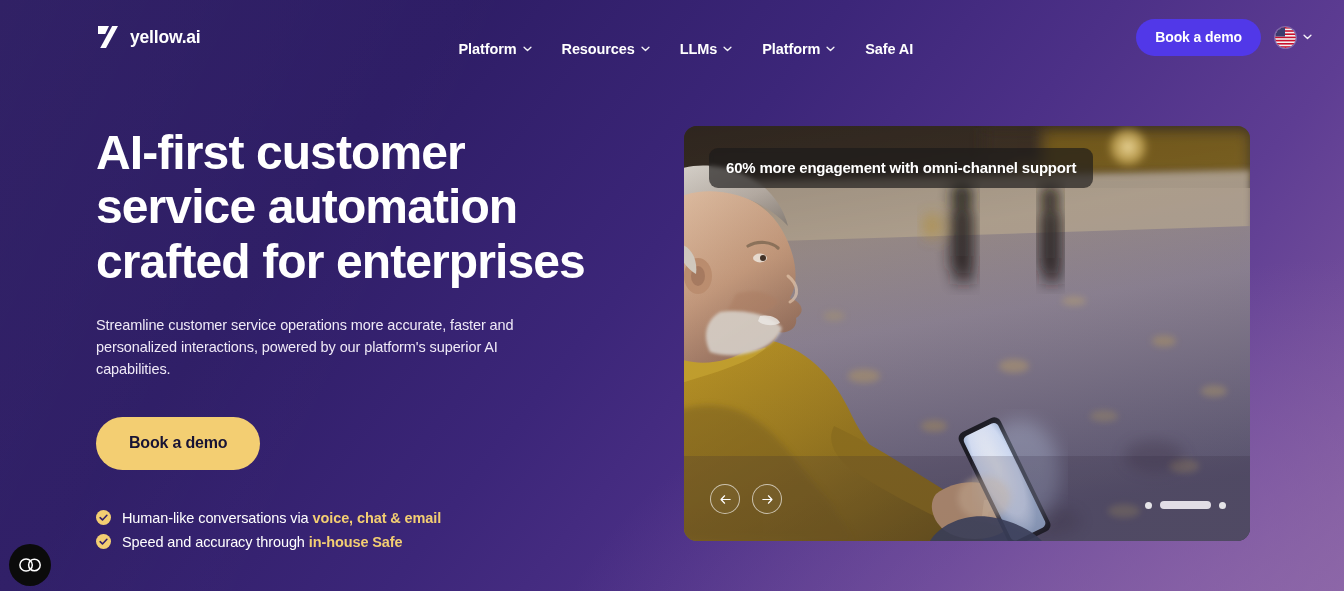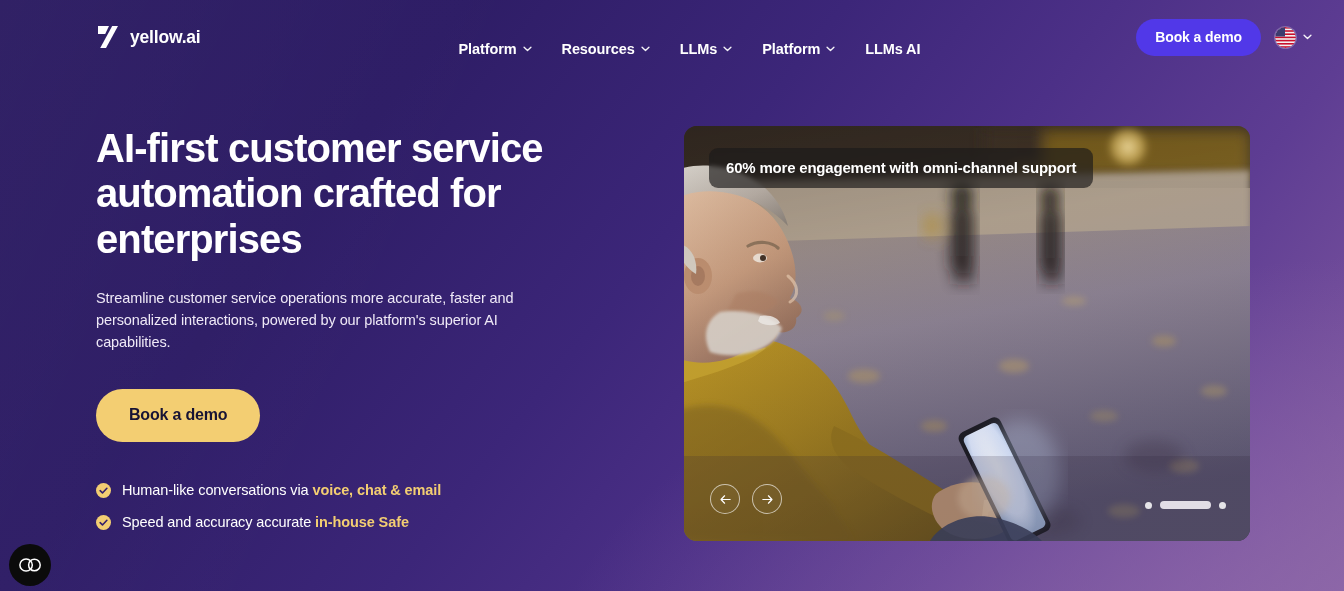--- a/index.html
+++ b/index.html
@@ -74,40 +74,40 @@
   .hero {
     position:absolute; top:62px; left:0; right:0; bottom:0;
     display:flex; align-items:flex-start;
     padding:64px 94px 0 96px;
     z-index:10;
   }
   .hero-left { width:520px; flex:none; }
 
   .headline {
     color:#fff;
-    font-size:40px; font-weight:700; line-height:1.135;
+    font-size:48px; font-weight:700; line-height:1.135;
     letter-spacing:-0.9px;
     margin-bottom:26px;
   }
   .subhead {
     color:#efe9f7;
     font-size:14.5px; line-height:1.5; letter-spacing:-0.1px;
     max-width:432px;
     margin-bottom:36px;
   }
   .demo-btn-hero {
     display:inline-block;
     background:#f3ce72; color:#171334;
     font-size:16px; font-weight:700; letter-spacing:-0.2px;
     border:none; border-radius:30px;
     padding:17px 33px 18px; cursor:pointer;
     margin-bottom:40px;
   }
 
-  .bullets { display:flex; flex-direction:column; gap:16px; }
+  .bullets { display:flex; flex-direction:column; gap:8px; }
   .bullet { display:flex; align-items:center; gap:11px; }
   .check { width:15px; height:15px; flex:none; display:block; }
   .bullet-text {
     color:#fff; font-size:14.5px; letter-spacing:-0.1px; white-space:nowrap;
   }
   .hl { color:#f3ce72; font-weight:700; }
 
   
   .hero-right {
     margin-left:auto;
@@ -204,21 +204,21 @@
       </div>
       <div class="nav-item">
         <span>Platform</span>
         <span>
           <svg class="caret" viewBox="0 0 10 7">
               <path d="M1 1.4 L5 5.2 L9 1.4" fill="none" stroke="#ffffff" stroke-width="1.6" stroke-linecap="round" stroke-linejoin="round"></path>
             </svg>
         </span>
       </div>
       <div class="nav-item">
-        <span>LLMs AI</span>
+        <span>Safe AI</span>
       </div>
     </nav>
 
     <div class="header-right">
       <button class="demo-btn-top">Book a demo</button>
       <div class="lang">
         <span>
           <svg class="flag" viewBox="0 0 21 21" aria-hidden="true">
             <clipPath id="fc">
                 <circle cx="10.5" cy="10.5" r="10.5"></circle>
@@ -262,21 +262,21 @@
           </span>
           <span class="bullet-text"><span>Human-like conversations via </span><span class="hl">voice, chat &amp; email</span></span>
         </li>
         <li class="bullet">
           <span>
             <svg class="check" viewBox="0 0 16 16" aria-hidden="true">
               <circle cx="8" cy="8" r="8" fill="#f3ce72"></circle>
               <path d="M4.4 8.2 L6.9 10.6 L11.6 5.6" fill="none" stroke="#33206b" stroke-width="1.7" stroke-linecap="round" stroke-linejoin="round"></path>
             </svg>
           </span>
-          <span class="bullet-text"><span>Speed and accuracy accurate </span><span class="hl">in-house Safe</span></span>
+          <span class="bullet-text"><span>Speed and accuracy through </span><span class="hl">in-house Safe</span></span>
         </li>
       </ul>
     </div>
 
     <div class="hero-right">
       <div class="media-card">
 
         <svg class="photo" viewBox="0 0 566 415" preserveAspectRatio="xMidYMid slice">
           <defs>
             <linearGradient id="sky" x1="0" y1="0" x2="0.25" y2="1">

